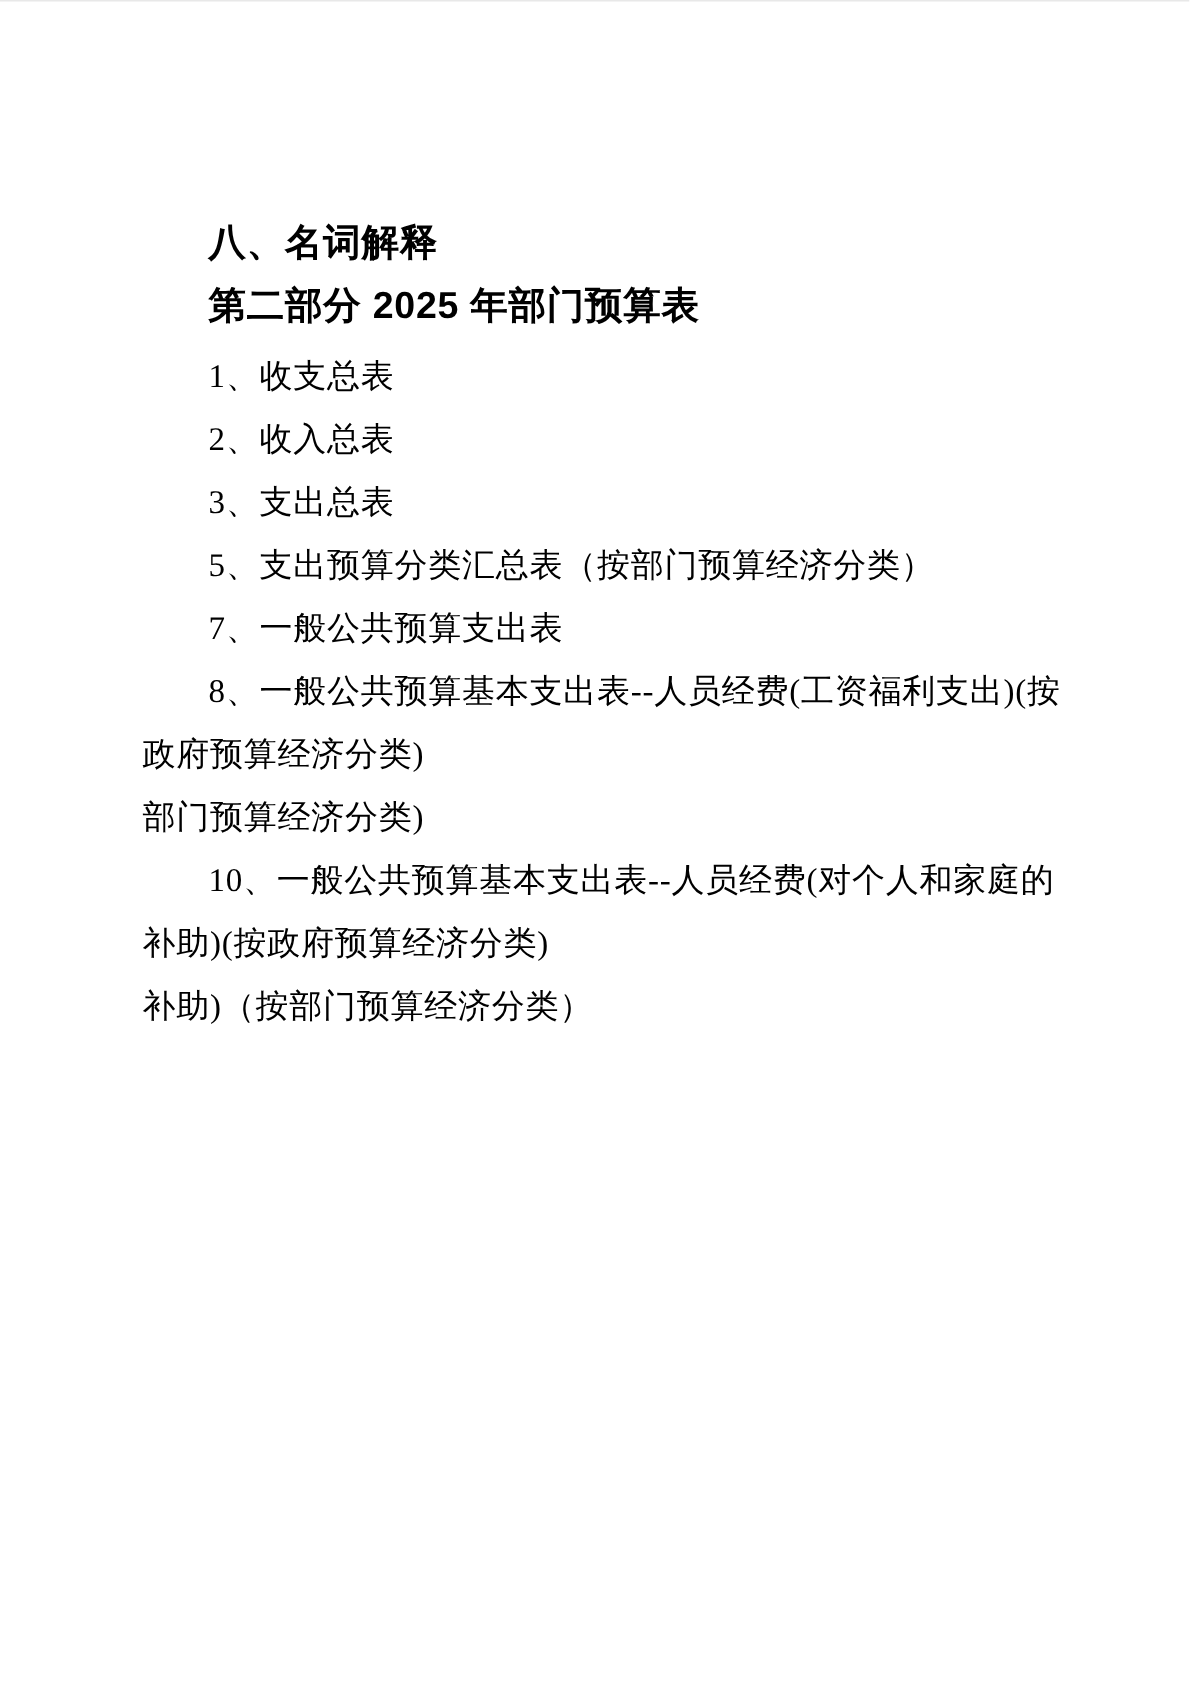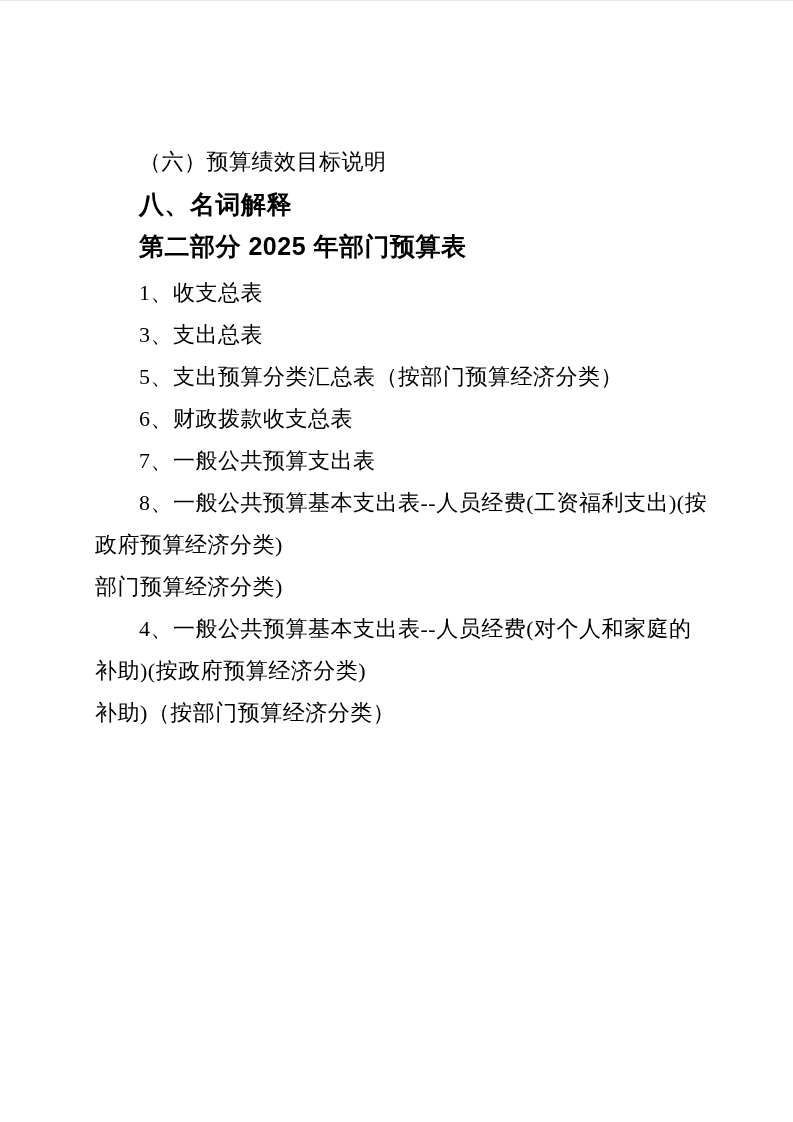--- a/index.html
+++ b/index.html
@@ -49,52 +49,49 @@
   .para.gap-before {
     margin-top: 5px;
   }
 </style>
 </head>
 <body>
 
 <div class="page">
   <div class="doc-body">
 
-  <div class="para body">
-        <div class="line first">（六）预算绩效目标说明</div>
-      </div>
       <div class="para heading">
         <div class="line first">八、名词解释</div>
       </div>
       <div class="para heading">
         <div class="line first">第二部分 2025 年部门预算表</div>
       </div>
       <div class="para body gap-before">
         <div class="line first">1、收支总表</div>
       </div>
       <div class="para body">
+        <div class="line first">2、收入总表</div>
+      </div>
+      <div class="para body">
         <div class="line first">3、支出总表</div>
       </div>
       <div class="para body">
         <div class="line first">5、支出预算分类汇总表（按部门预算经济分类）</div>
-      </div>
-      <div class="para body">
-        <div class="line first">6、财政拨款收支总表</div>
       </div>
       <div class="para body">
         <div class="line first">7、一般公共预算支出表</div>
       </div>
       <div class="para body">
         <div class="line first">8、一般公共预算基本支出表--人员经费(工资福利支出)(按</div>
         <div class="line">政府预算经济分类)</div>
       </div>
       <div class="para body">
         <div class="line">部门预算经济分类)</div>
       </div>
       <div class="para body">
-        <div class="line first">4、一般公共预算基本支出表--人员经费(对个人和家庭的</div>
+        <div class="line first">10、一般公共预算基本支出表--人员经费(对个人和家庭的</div>
         <div class="line">补助)(按政府预算经济分类)</div>
       </div>
       <div class="para body">
         <div class="line">补助)（按部门预算经济分类）</div>
       </div>
     </div>
 </div>
 
 </body></html>

